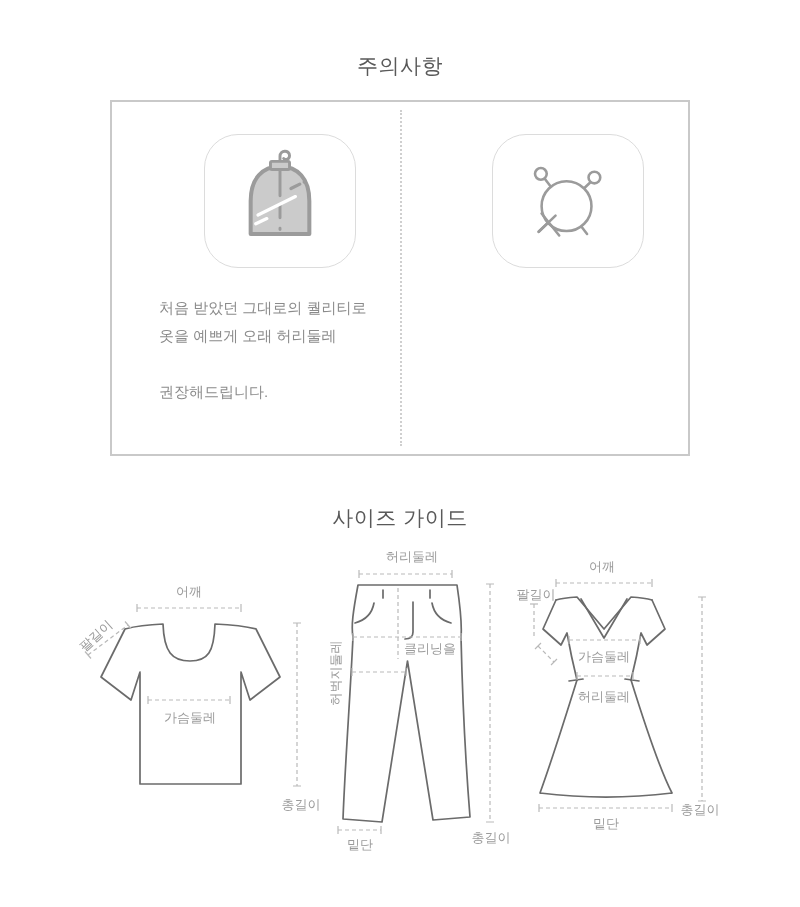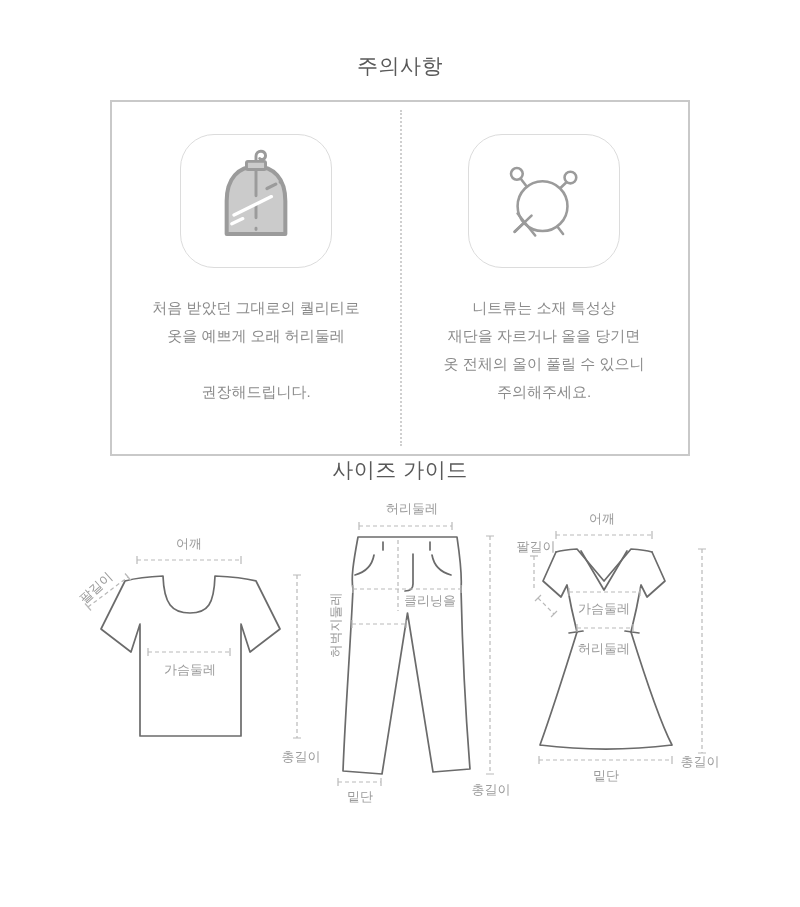--- a/index.html
+++ b/index.html
@@ -10,33 +10,33 @@
     color:#8b8b8b; overflow:hidden;
   }
   .page { width:800px; height:907px; position:relative; background:#fff; }
 
   
   .sec-title {
     text-align:center; font-size:21px; font-weight:normal; color:#595959;
     letter-spacing:0.5px;
   }
   .caution-title { padding-top:52px; }
-  .guide-title { }
+  .guide-title { padding-top:48px; }
 
   
   .caution-box {
     width:580px; height:356px; margin:20px auto 0 auto;
     border:2px solid #c9c9c9; position:relative; display:flex;
   }
   .caution-divider {
     position:absolute; left:50%; top:8px; bottom:8px; width:0;
     border-left:2px dotted #cfcfcf;
   }
   .caution-col {
-    width:50%; padding-top:32px; text-align:center;
+    width:50%; padding-top:32px; text-align:left;padding-left:47px;
   }
   .icon-tile {
     width:152px; height:134px; margin:0 auto;
     border:1.5px solid #dcdcdc; border-radius:34px;
     display:flex; align-items:center; justify-content:center;
   }
   .caution-text {
     margin-top:26px; font-size:15px; line-height:28px; color:#8b8b8b;
   }
 
@@ -99,26 +99,20 @@
 
           <circle cx="78" cy="82" r="34" fill="#ffffff" stroke="#9b9b9b" stroke-width="3.5"></circle>
 
           <path d="M63,95 L40,117" stroke="#9b9b9b" stroke-width="3.5" stroke-linecap="round" fill="none"></path>
           <path d="M44,92 L68,122" stroke="#9b9b9b" stroke-width="3.5" stroke-linecap="round" fill="none"></path>
 
           <circle cx="43" cy="38" r="8" fill="#ffffff" stroke="#9b9b9b" stroke-width="3.5"></circle>
           <circle cx="116" cy="43" r="8" fill="#ffffff" stroke="#9b9b9b" stroke-width="3.5"></circle>
         </svg>
       </div>
-      <p class="caution-text">
-        <span>니트류는 소재 특성상</span><br>
-        <span>재단을 자르거나 올을 당기면</span><br>
-        <span>옷 전체의 올이 풀릴 수 있으니</span><br>
-        <span>주의해주세요.</span>
-      </p>
     </div>
   </div>
 
   <h2 class="sec-title guide-title">사이즈 가이드</h2>
 
   <div class="guide-canvas">
     <svg class="draw" width="800" height="360" viewBox="0 0 800 360">
 
       <g>
         <path class="outline" d="M125,89 C138,85.5 150,84.5 163,84 M163,84 C164,112 172,121 190,121 C208,121 214,112 215,84 M215,84 C228,84.5 243,85.5 256,89

